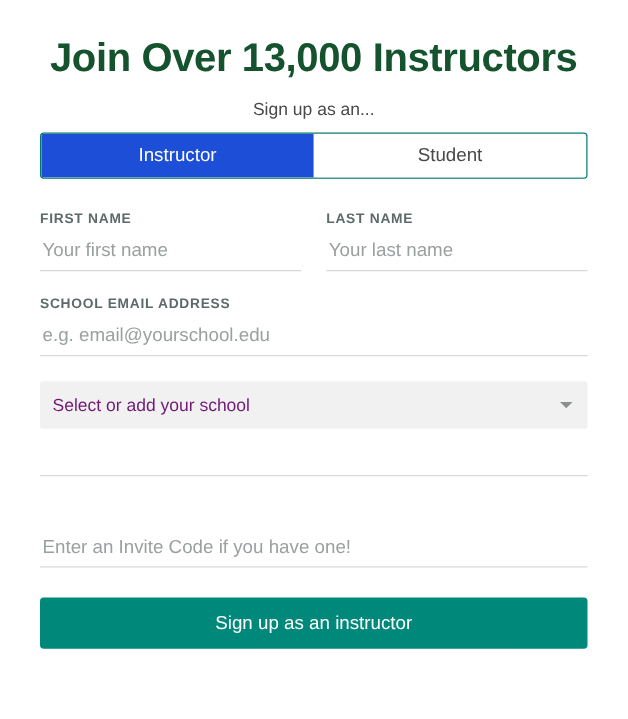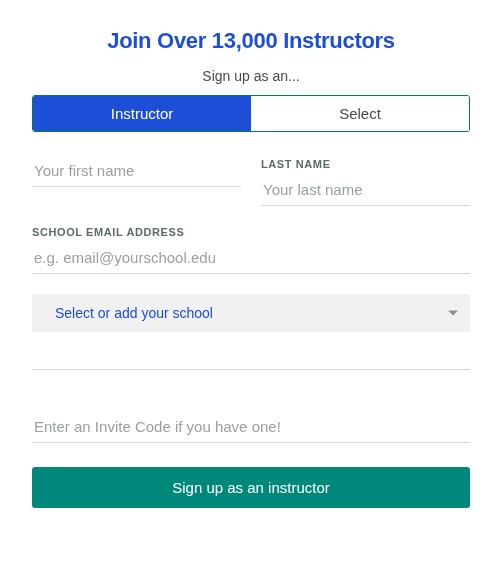--- a/index.html
+++ b/index.html
@@ -5,24 +5,24 @@
   * { box-sizing: border-box; margin: 0; padding: 0; }
   body {
     font-family: -apple-system, BlinkMacSystemFont, "Segoe UI", Helvetica, Arial, sans-serif;
     background: #fff;
     width: 502px;
     height: 575px;
     padding: 28px 32px;
     color: #333;
   }
   .heading {
-    font-size: 22px;
+    font-size: 32px;
     font-weight: 700;
     text-align: center;
-    color: #1d4ed8;
+    color: #14532d;
     letter-spacing: -0.3px;
   }
   .subheading {
     text-align: center;
     font-size: 14px;
     color: #494949;
     margin-top: 14px;
     margin-bottom: 11px;
   }
   .tabs {
@@ -85,23 +85,23 @@
     color: #9a9f9f;
   }
   .select-wrap {
     position: relative;
   }
   .select {
     width: 100%;
     background: #f1f1f1;
     border: none;
     border-radius: 2px;
-    padding: 11px 34px 11px 23px;
+    padding: 11px 34px 11px 10px;
     font-size: 14px;
-    color: #1d4ed8;
+    color: #701a75;
     appearance: none;
     -webkit-appearance: none;
     outline: none;
     cursor: pointer;
     font-family: inherit;
   }
   .select-chevron {
     position: absolute;
     right: 12px;
     top: 50%;
@@ -139,25 +139,26 @@
 </head>
 <body>
 
 
 
 <h1 class="heading">Join Over 13,000 Instructors</h1>
 <div class="subheading">Sign up as an...</div>
 
 <div class="tabs">
   <button class="tab active">Instructor</button>
-  <button class="tab">Select</button>
+  <button class="tab">Student</button>
 </div>
 
 <div class="row">
   <div class="field">
+    <span class="label">FIRST NAME</span>
     <input class="input" type="text" placeholder="Your first name" style="">
   </div>
   <div class="field">
     <span class="label">LAST NAME</span>
     <input class="input" type="text" placeholder="Your last name" style="">
   </div>
 </div>
 
 <div class="field full">
   <span class="label">SCHOOL EMAIL ADDRESS</span>

